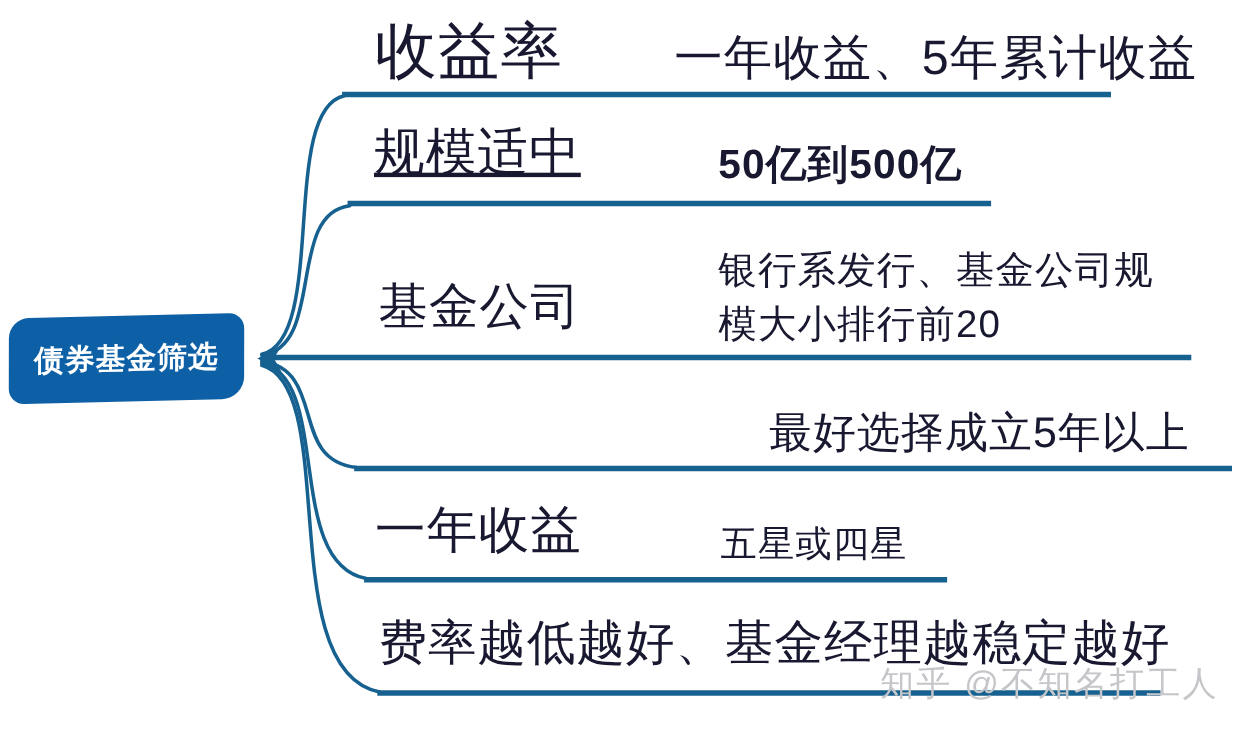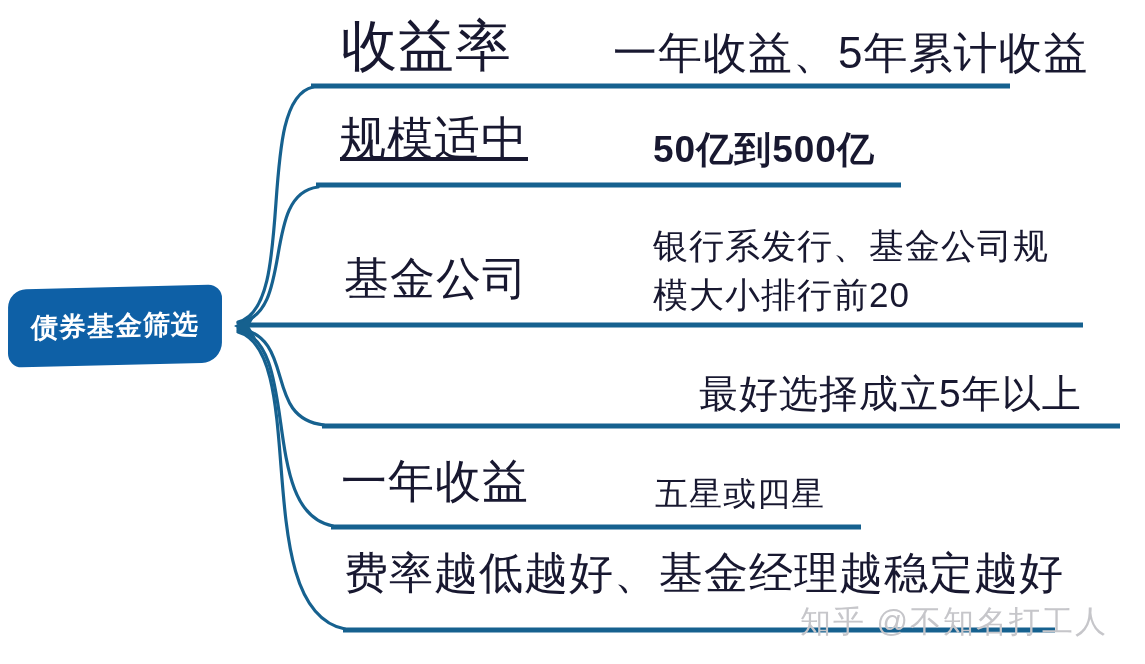--- a/index.html
+++ b/index.html
@@ -35,21 +35,21 @@
   .b3-label{left:344px;top:253px;font-size:45px;}
   .b3-detail{left:653px;top:221px;font-size:35px;width:420px;
              white-space:normal;word-break:break-all;line-height:49px;}
   
   .b4-label{left:342px;top:355px;font-size:45px;}
   .b4-detail{left:699px;top:372px;font-size:39px;}
   
   .b5-label{left:341px;top:455px;font-size:46px;}
   .b5-detail{left:655px;top:475px;font-size:33px;}
   
-  .b6-label{left:344px;top:548px;font-size:44px;}
+  .b6-label{left:344px;top:560px;font-size:44px;}
   
   .root-node{
     position:absolute;z-index:3;
     left:8px;top:287px;width:214px;height:78px;
     background:var(--node-fill);
     border-radius:18px 14px 20px 14px;
     transform:rotate(-1.4deg) skewX(-1.5deg);
     display:flex;align-items:center;justify-content:center;
   }
   .root-node .root-label{

